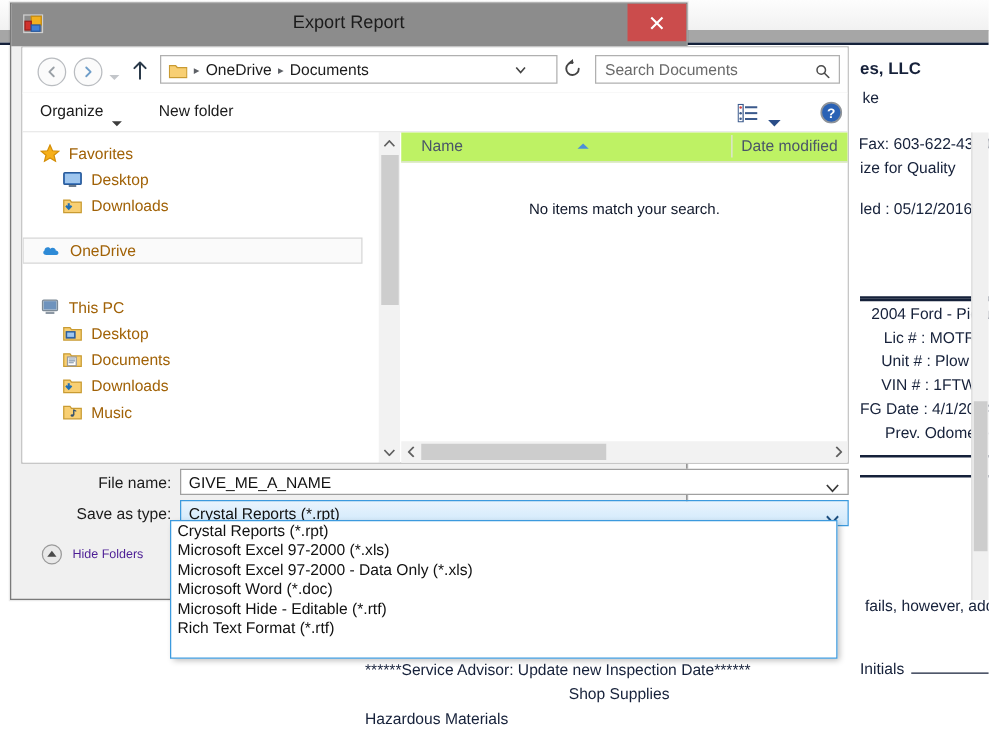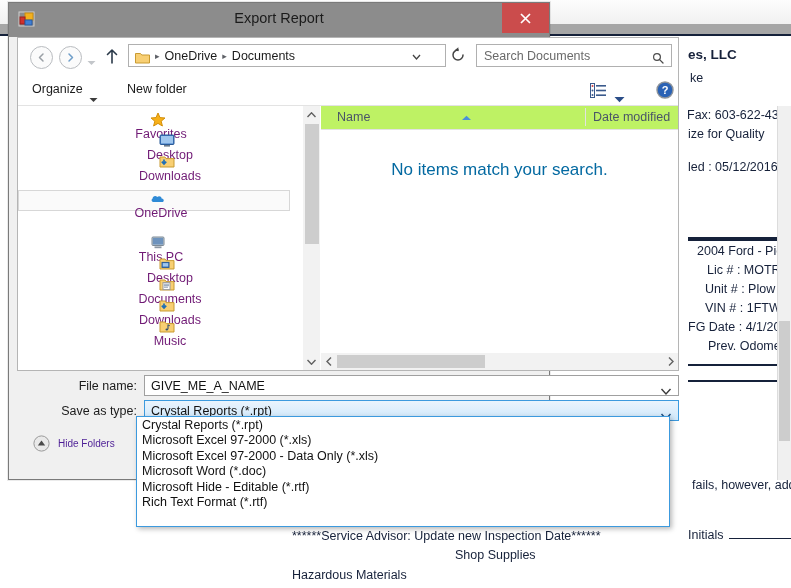--- a/index.html
+++ b/index.html
@@ -78,42 +78,42 @@
   #cmd-newfolder{left:109px;}
   #view-icon{position:absolute;left:572px;top:9px;width:16px;height:15px;cursor:pointer;}
   #view-caret{position:absolute;left:596px;top:15px;width:11px;height:7px;cursor:pointer;}
   #help-icon{position:absolute;left:638px;top:7px;width:18px;height:18px;cursor:pointer;}
 
   
   #panes{position:absolute;left:0;top:68px;right:0;bottom:0;}
   #navpane{position:absolute;left:0;top:0;width:285px;height:100%;background:#ffffff;
     overflow:hidden;}
   #navpane-inner{position:absolute;left:0;top:6px;width:272px;}
-  .nav-row{height:21px;display:flex;align-items:center;cursor:pointer;font-size:12.5px;color:#701a75;flex-direction:column;}
+  .nav-row{height:21px;display:flex;align-items:center;cursor:pointer;font-size:12.5px;color:#a16207;}
   .nav-row.indent{padding-left:32px;}
   .nav-row.root{padding-left:14px;}
   .nav-row.sel{border:1px solid #d7d7d7;background:#fafafa;box-sizing:border-box;}
   .nav-ico{width:16px;height:15px;margin-right:7px;flex:none;display:block;}
   .nav-gap{height:15px;}
 
   
   #navscroll{position:absolute;left:285px;top:0;width:17px;height:100%;background:#f2f2f2;}
   .sb-arrow{position:absolute;left:0;width:17px;height:17px;display:flex;align-items:center;justify-content:center;cursor:pointer;}
   #navsb-up{top:0;}
   #navsb-down{bottom:0;}
   #navsb-thumb{position:absolute;left:2px;top:18px;width:14px;height:120px;background:#cdcdcd;cursor:pointer;}
 
   #listpane{position:absolute;left:303px;top:0;right:0;bottom:0;background:#ffffff;}
   #list-hdr{position:relative;height:23px;border-bottom:1px solid #e2e2e2;background:#bef264;}
   .col-hdr{position:absolute;top:4px;font-size:12.5px;color:#4a5568;cursor:pointer;}
   #col-name{left:16px;}
   #col-date{left:272px;}
   #col-divider{position:absolute;left:264px;top:2px;width:1px;height:18px;background:#e2e2e2;}
   #sort-arrow{position:absolute;left:140px;top:1px;width:11px;height:6px;}
-  #empty-msg{position:absolute;left:0;right:0;top:54px;text-align:center;font-size:17px;color:#0369a1;}
+  #empty-msg{position:absolute;left:0;right:0;top:54px;text-align:center;font-size:12px;color:#0f172a;}
   #list-hscroll{position:absolute;left:0;right:0;bottom:0;height:17px;background:#f2f2f2;}
   .hsb-arrow{position:absolute;top:0;width:15px;height:17px;display:flex;align-items:center;justify-content:center;cursor:pointer;}
   #hsb-left{left:0;}
   #hsb-right{right:0;}
   #hsb-thumb{position:absolute;left:16px;top:2px;width:148px;height:13px;background:#cdcdcd;cursor:pointer;}
 
   
   #form{position:absolute;left:0;top:368px;width:100%;height:110px;}
   .form-label{position:absolute;font-size:12.5px;color:#1b1b1b;text-align:right;width:120px;}
   #lbl-filename{left:8px;top:8px;}

